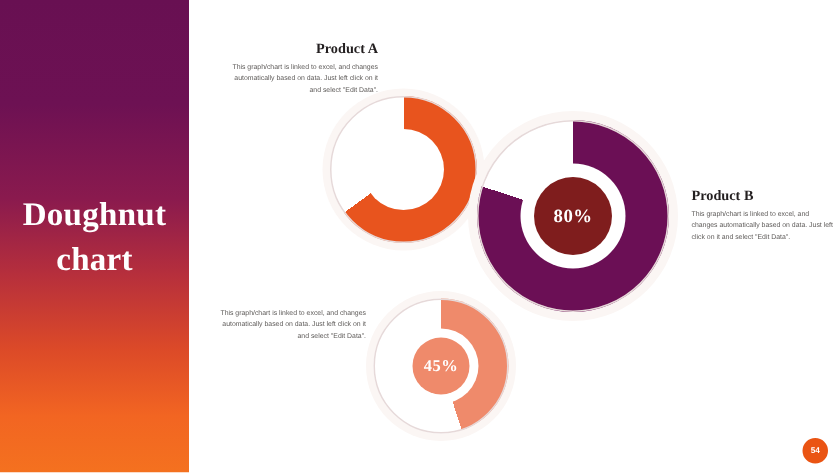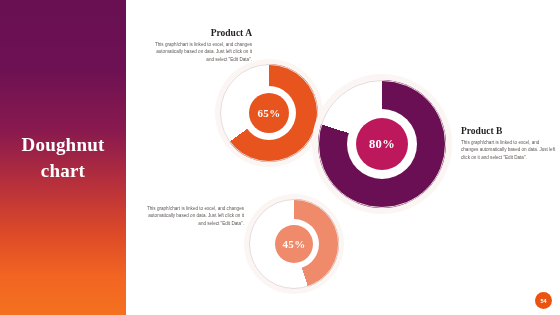--- a/index.html
+++ b/index.html
@@ -24,21 +24,21 @@
         #8a1a4e 42%,
         #b62f3c 58%,
         #dc4a28 74%,
         #f26522 88%,
         #f4711f 100%);
     display:flex;align-items:center;justify-content:center;
   }
   .panel-title{
     font-family:"Liberation Serif", serif;
     font-weight:bold;
-    font-size:19px;
+    font-size:22px;
     line-height:1.32;
     color:#ffffff;
     text-align:center;
     letter-spacing:.2px;
     width:110px;
     white-space:pre-line;
   }
 
   
   .content{
@@ -108,21 +108,21 @@
   #donut-a{left:89px;top:59px;width:108px;height:108px;}
   #donut-a .ring-wrap{left:5px;top:5px;width:98px;height:98px;}
   #donut-a .hole{left:27px;top:27px;width:54px;height:54px;}
   #donut-a .center-dot{left:34px;top:34px;width:40px;height:40px;background:#e8541e;}
   #donut-a .center-label{font-size:11px;}
 
   
   #donut-b{left:186px;top:74px;width:140px;height:140px;}
   #donut-b .ring-wrap{left:6px;top:6px;width:128px;height:128px;}
   #donut-b .hole{left:35px;top:35px;width:70px;height:70px;}
-  #donut-b .center-dot{left:44px;top:44px;width:52px;height:52px;background:#be185d;}
+  #donut-b .center-dot{left:44px;top:44px;width:52px;height:52px;background:#7f1d1d;}
   #donut-b .center-label{font-size:12.5px;}
 
   
   #donut-c{left:118px;top:194px;width:100px;height:100px;}
   #donut-c .ring-wrap{left:5px;top:5px;width:90px;height:90px;}
   #donut-c .hole{left:25px;top:25px;width:50px;height:50px;}
   #donut-c .center-dot{left:31px;top:31px;width:38px;height:38px;background:#ef8a6b;}
   #donut-c .center-label{font-size:11px;}
 
   
@@ -154,23 +154,20 @@
       <div class="txt-body">This graph/chart is linked to excel, and changes automatically based on data. Just left click on it and select "Edit Data".</div>
     </div>
 
     <div class="donut" id="donut-a">
       <div class="halo"></div>
       <div class="ring-wrap">
         <div class="ring" id="ring-a" style="background: conic-gradient(rgb(232, 84, 30) 0deg, rgb(232, 84, 30) 234deg, rgb(255, 255, 255) 234deg, rgb(255, 255, 255) 360deg);"></div>
         <div class="ring-outline"></div>
       </div>
       <div class="hole"></div>
-      <div class="center-dot">
-        <span class="center-label">65%</span>
-      </div>
     </div>
 
     <div class="donut" id="donut-b">
       <div class="halo"></div>
       <div class="ring-wrap">
         <div class="ring" id="ring-b" style="background: conic-gradient(rgb(107, 15, 85) 0deg, rgb(107, 15, 85) 288deg, rgb(255, 255, 255) 288deg, rgb(255, 255, 255) 360deg);"></div>
         <div class="ring-outline"></div>
       </div>
       <div class="hole"></div>
       <div class="center-dot">

